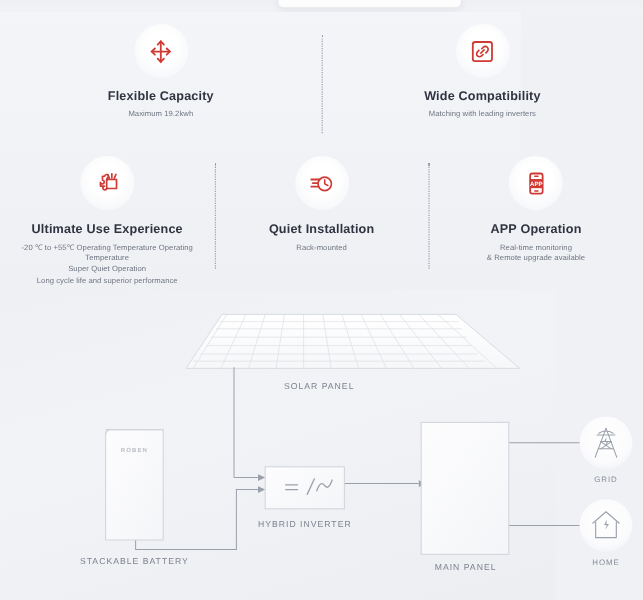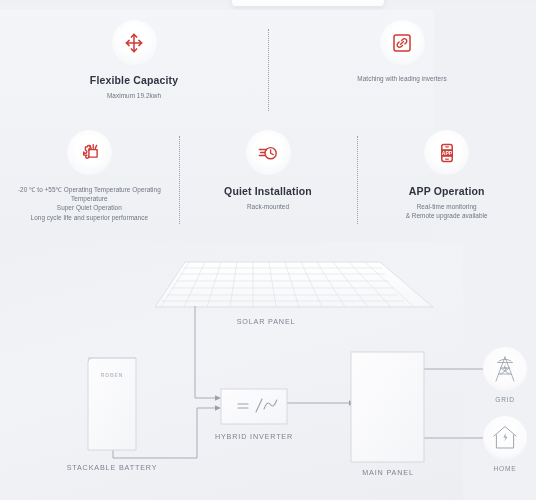--- a/index.html
+++ b/index.html
@@ -159,39 +159,41 @@
       <div class="icon-disc">
         <svg width="26" height="26" viewBox="0 0 26 26">
           <g stroke="#cf3a35" stroke-width="1.5" fill="none" stroke-linejoin="round">
             <rect x="5" y="5" width="16" height="16" rx="2"></rect>
             <path d="M11.2 14.8 L14.8 11.2" stroke-width="1.4"></path>
             <path d="M10.1 12 L8.9 13.2 a2.4 2.4 0 0 0 3.4 3.4 L13.5 15.4" stroke-width="1.4" stroke-linecap="round"></path>
             <path d="M15.9 14 L17.1 12.8 a2.4 2.4 0 0 0 -3.4 -3.4 L12.5 10.6" stroke-width="1.4" stroke-linecap="round"></path>
           </g>
         </svg>
       </div>
+      <div class="feat-title">Wide Compatibility</div>
       <div class="feat-sub">Matching with leading inverters</div>
     </div>
 
   </div>
 
   <div class="feat-row" id="feat-row-1">
 
     <div class="feat-cell">
       <div class="icon-disc">
         <svg width="26" height="26" viewBox="0 0 26 26">
           <g stroke="#cf3a35" stroke-width="1.4" fill="none" stroke-linejoin="round" stroke-linecap="round">
             <path d="M13.1 10.3 V8.6 a1.6 1.6 0 1 0 -1.9 -1.7 h-1.8 v3.2 a1.6 1.6 0 1 1 -1.7 1.9 v3.1 h3.3 a1.6 1.6 0 1 0 1.9 1.7 h0.2"></path>
             <rect x="12.9" y="9.6" width="8.2" height="7.5"></rect>
             <line x1="15.2" y1="8.6" x2="13.8" y2="5.4"></line>
             <line x1="17.2" y1="8.3" x2="17.2" y2="4.8"></line>
             <line x1="19.2" y1="8.6" x2="20.6" y2="5.4"></line>
           </g>
         </svg>
       </div>
+      <div class="feat-title">Ultimate Use Experience</div>
       <div class="feat-sub">-20 ℃ to +55℃ Operating Temperature Operating Temperature
 Super Quiet Operation
 Long cycle life and superior performance</div>
     </div>
 
     <div class="feat-cell divider">
       <div class="icon-disc">
         <svg width="26" height="26" viewBox="0 0 26 26">
           <g stroke="#cf3a35" fill="none" stroke-linecap="round">
             <circle cx="15.6" cy="13.2" r="5.6" stroke-width="1.4"></circle>

